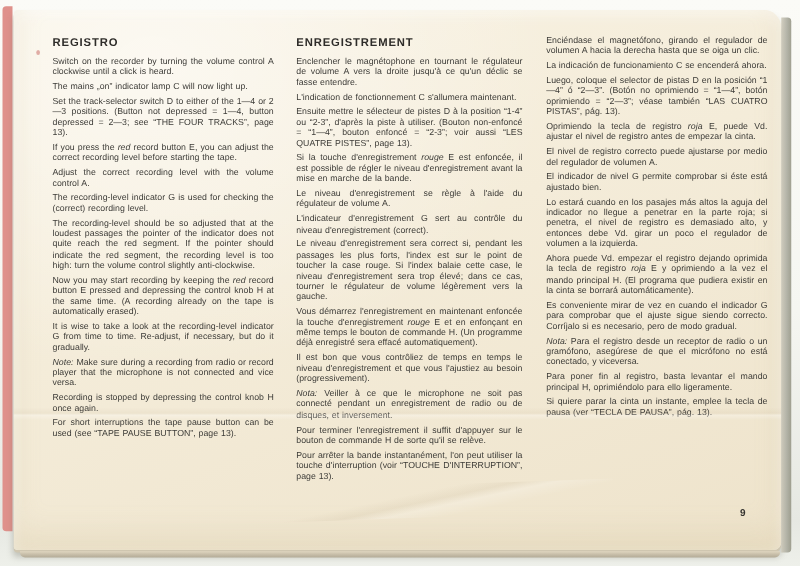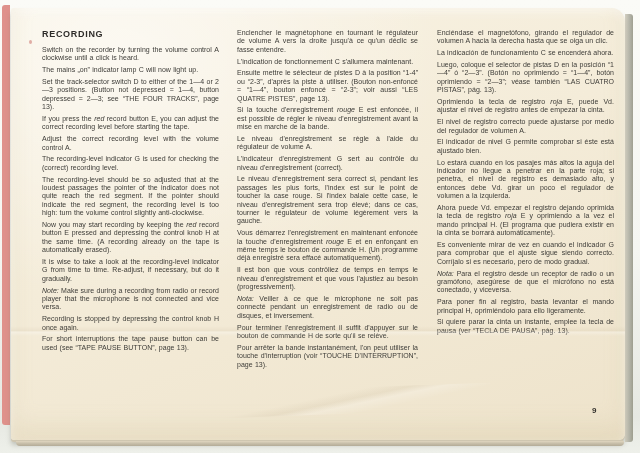--- a/index.html
+++ b/index.html
@@ -95,38 +95,39 @@
 
 <div class="scene">
 
   <div class="spine-strip"></div>
 
   <div class="page">
 
     <div class="speck"></div>
 
     <section class="col col1" lang="en">
-      <h2>RECORDING</h2>
+      <h2>REGISTRO</h2>
       <div class="paras">
           <p>Switch on the recorder by turning the volume control A clockwise until a click is heard.</p>
           <p>The mains „on” indicator lamp C will now light up.</p>
           <p>Set the track-selector switch D to either of the 1—4 or 2—3 positions. (Button not depressed = 1—4, button depressed = 2—3; see “THE FOUR TRACKS”, page 13).</p>
           <p>If you press the <em>red</em> record button E, you can adjust the correct recording level before starting the tape.</p>
           <p>Adjust the correct recording level with the volume control A.</p>
           <p>The recording-level indicator G is used for checking the (correct) recording level.</p>
           <p>The recording-level should be so adjusted that at the loudest passages the pointer of the indicator does not quite reach the red segment. If the pointer should indicate the red segment, the recording level is too high: turn the volume control slightly anti-clockwise.</p>
           <p>Now you may start recording by keeping the <em>red</em> record button E pressed and depressing the control knob H at the same time. (A recording already on the tape is automatically erased).</p>
           <p>It is wise to take a look at the recording-level indicator G from time to time. Re-adjust, if necessary, but do it gradually.</p>
           <p><em>Note:</em> Make sure during a recording from radio or record player that the microphone is not connected and vice versa.</p>
           <p>Recording is stopped by depressing the control knob H once again.</p>
           <p>For short interruptions the tape pause button can be used (see “TAPE PAUSE BUTTON”, page 13).</p>
         </div>
     </section>
 
     <section class="col col2" lang="fr">
+      <h2>ENREGISTREMENT</h2>
       <div class="paras">
           <p>Enclencher le magnétophone en tournant le régulateur de volume A vers la droite jusqu'à ce qu'un déclic se fasse entendre.</p>
           <p>L'indication de fonctionnement C s'allumera maintenant.</p>
           <p>Ensuite mettre le sélecteur de pistes D à la position “1-4” ou “2-3”, d'après la piste à utiliser. (Bouton non-enfoncé = “1—4”, bouton enfoncé = “2-3”; voir aussi “LES QUATRE PISTES”, page 13).</p>
           <p>Si la touche d'enregistrement <em>rouge</em> E est enfoncée, il est possible de régler le niveau d'enregistrement avant la mise en marche de la bande.</p>
           <p>Le niveau d'enregistrement se règle à l'aide du régulateur de volume A.</p>
           <p>L'indicateur d'enregistrement G sert au contrôle du niveau d'enregistrement (correct).</p>
           <p>Le niveau d'enregistrement sera correct si, pendant les passages les plus forts, l'index est sur le point de toucher la case rouge. Si l'index balaie cette case, le niveau d'enregistrement sera trop élevé; dans ce cas, tourner le régulateur de volume légèrement vers la gauche.</p>
           <p>Vous démarrez l'enregistrement en maintenant enfoncée la touche d'enregistrement <em>rouge</em> E et en enfonçant en même temps le bouton de commande H. (Un programme déjà enregistré sera effacé automatiquement).</p>
           <p>Il est bon que vous contrôliez de temps en temps le niveau d'enregistrement et que vous l'ajustiez au besoin (progressivement).</p>

